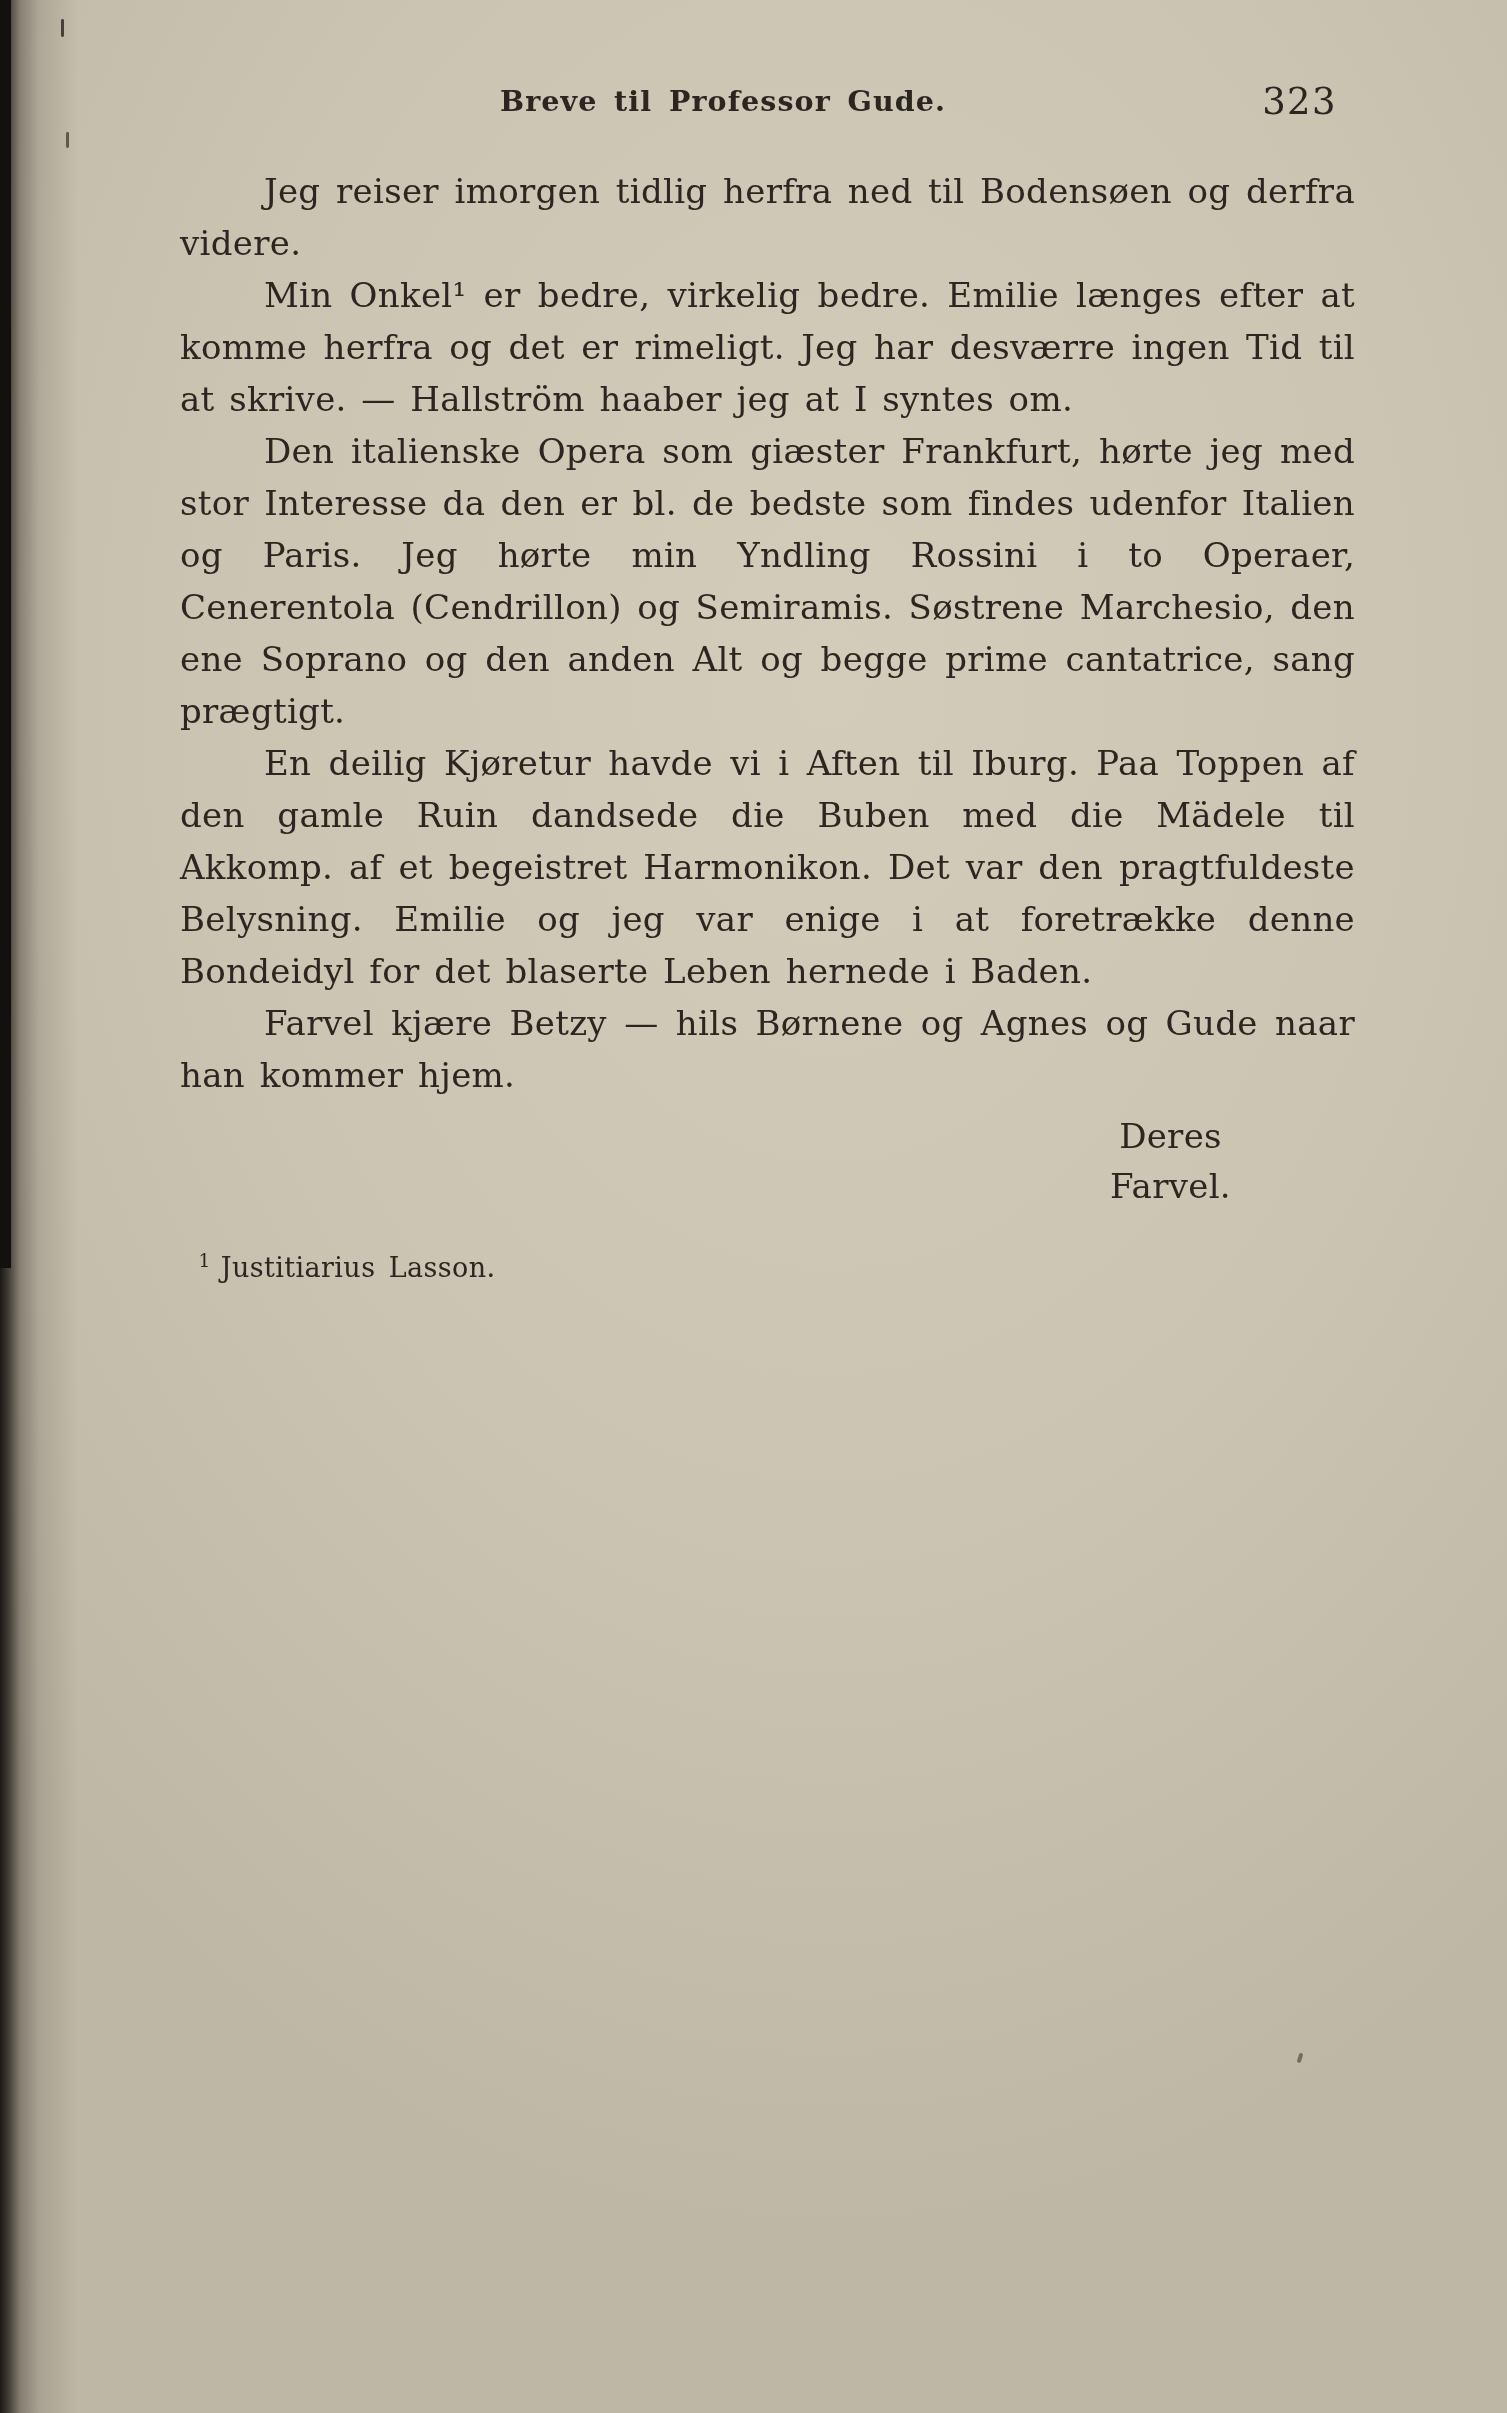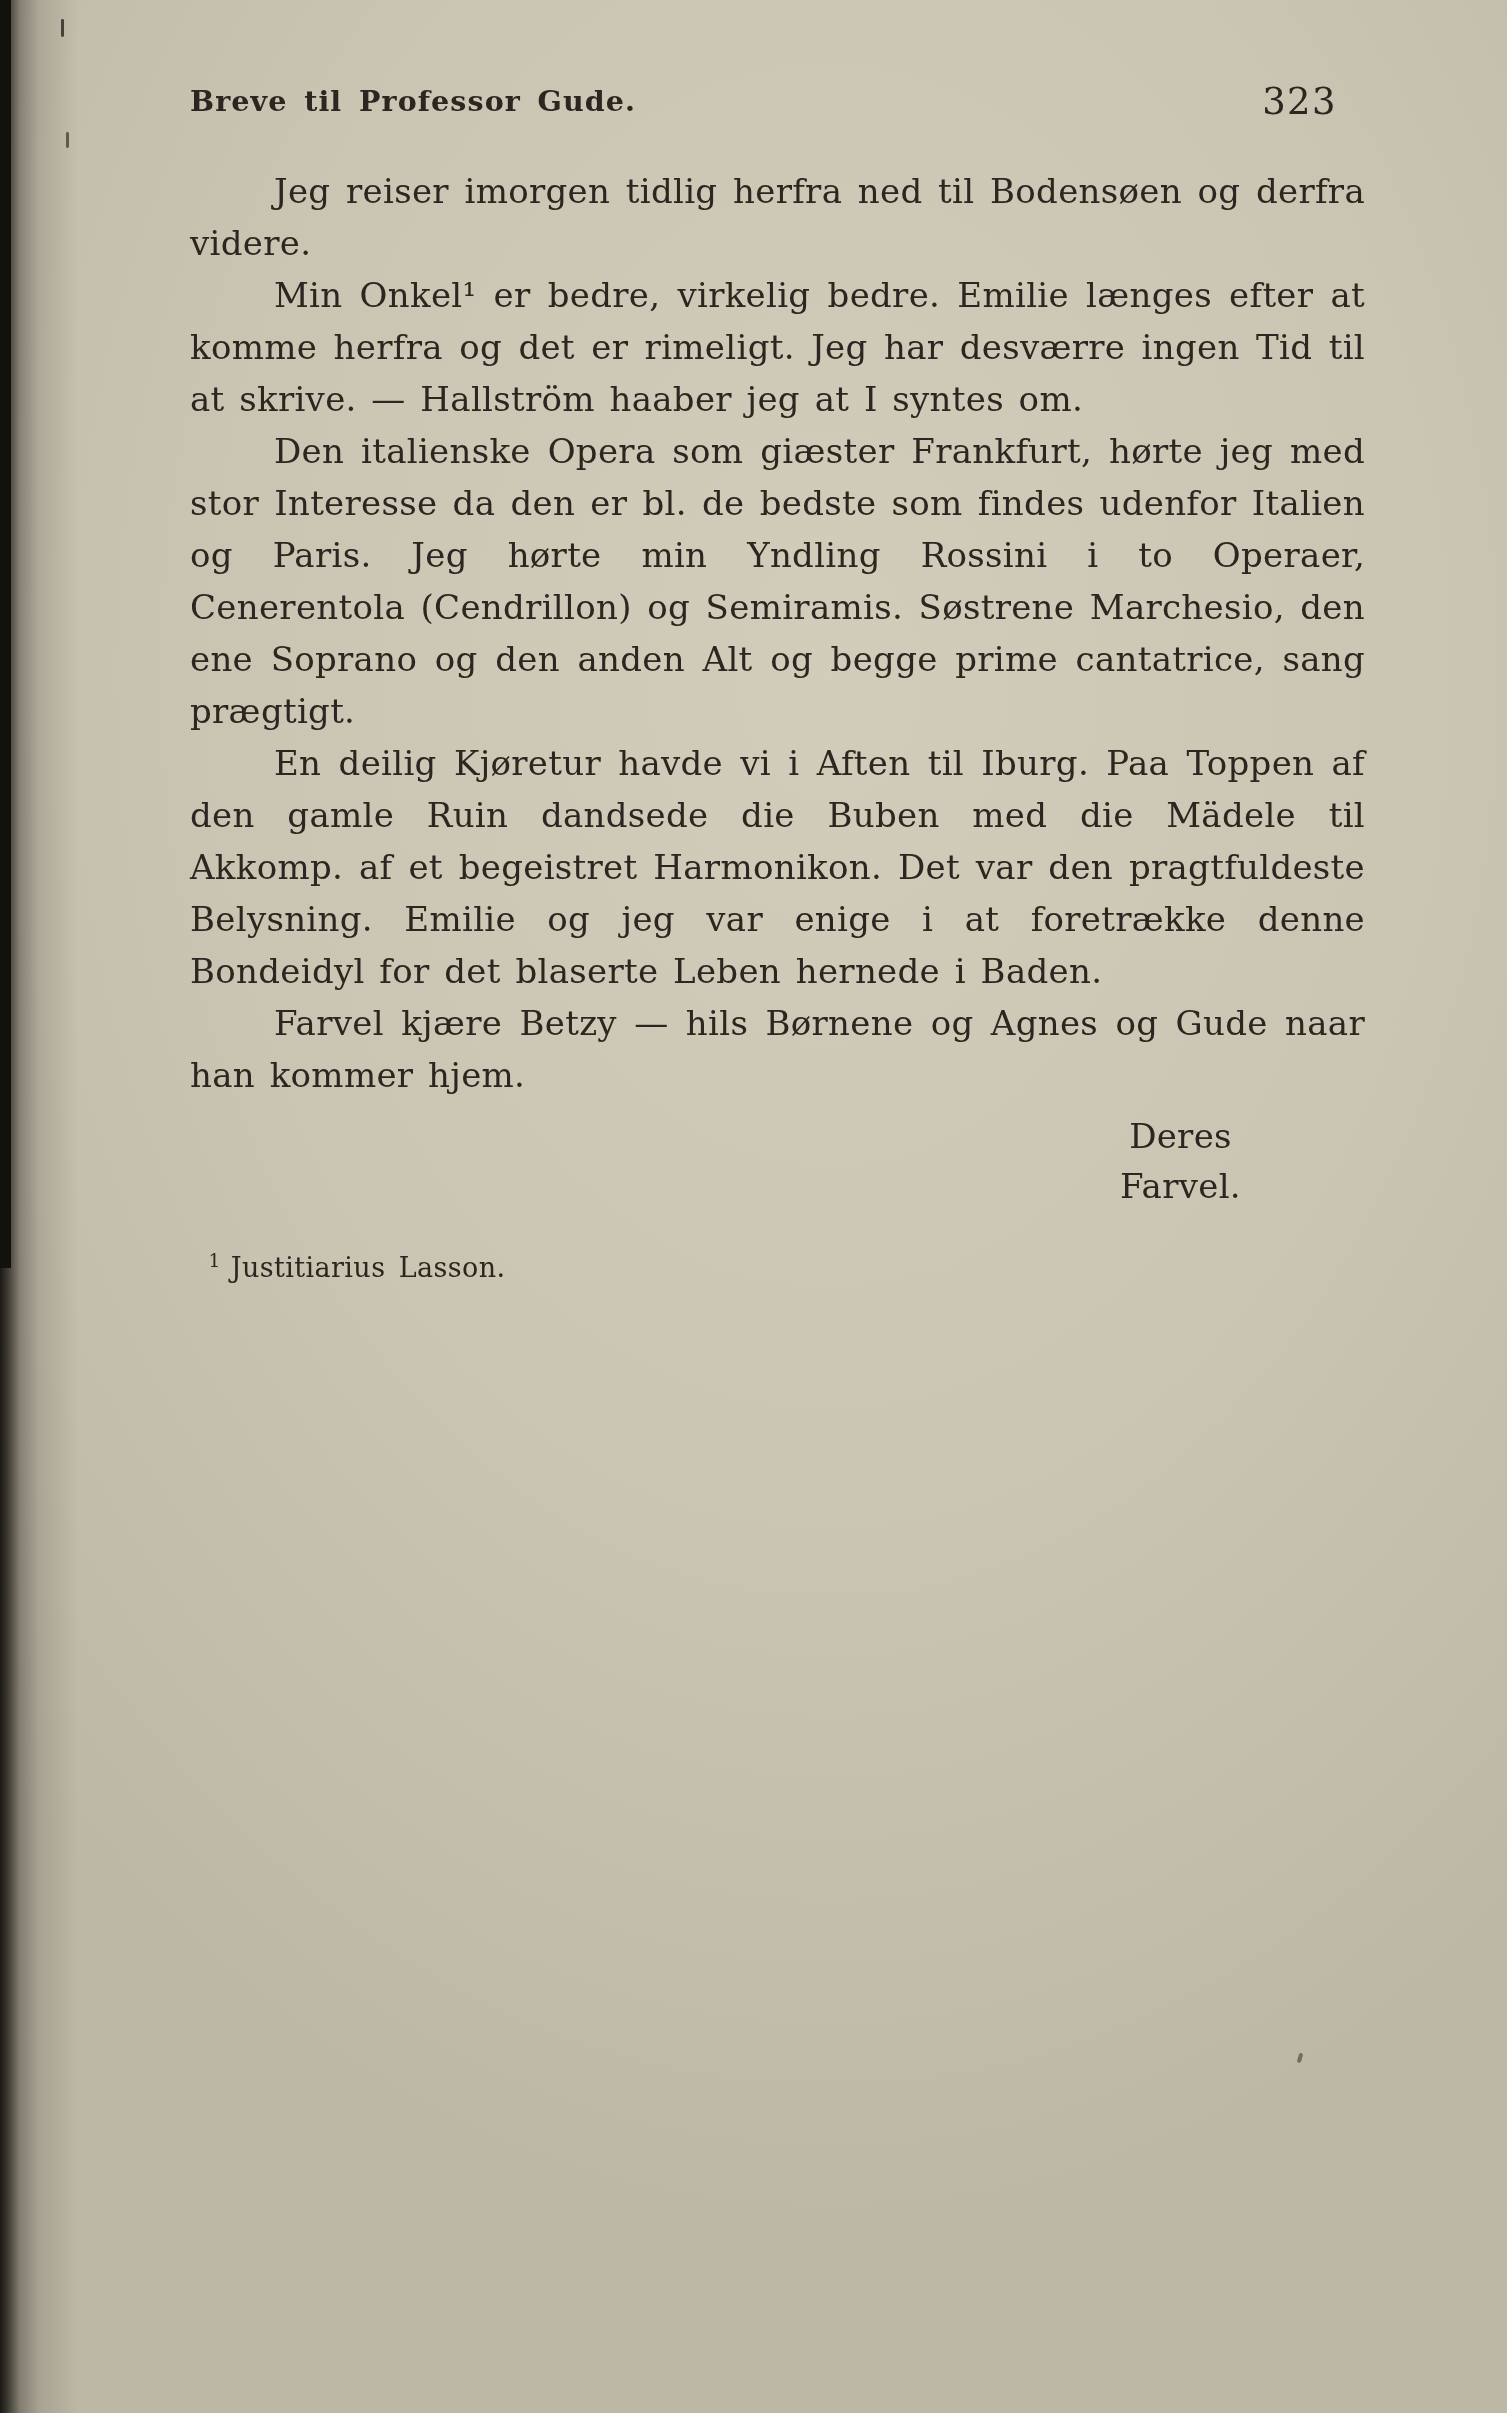--- a/index.html
+++ b/index.html
@@ -68,39 +68,40 @@
 
   .page-header {
     position: absolute;
     top: 84px;
     left: 182px;
     width: 1175px;
     height: 43px;
   }
   .running-title {
     position: absolute;
-    left: 8px; right: 93px;
+    left: 0; right: 93px;
+    text-align: center;
     font-size: 28.5px;
     font-weight: bold;
     letter-spacing: 1.1px;
     word-spacing: 5.7px;
     white-space: nowrap;
   }
   .page-number {
     position: absolute;
     right: 20px; top: -4.3px;
     font-size: 37px;
     letter-spacing: 1.4px;
     margin-left: 19px;
   }
 
   .letter-body {
     position: absolute;
     top: 165px;
-    left: 190px;
+    left: 180px;
     width: 1175px;
     font-size: 34px;
     line-height: 52px;
     text-align: justify;
     letter-spacing: 0.3px;
     word-spacing: 3.6px;
   }
   .letter-body p {
     margin: 0;
     text-indent: 84px;

